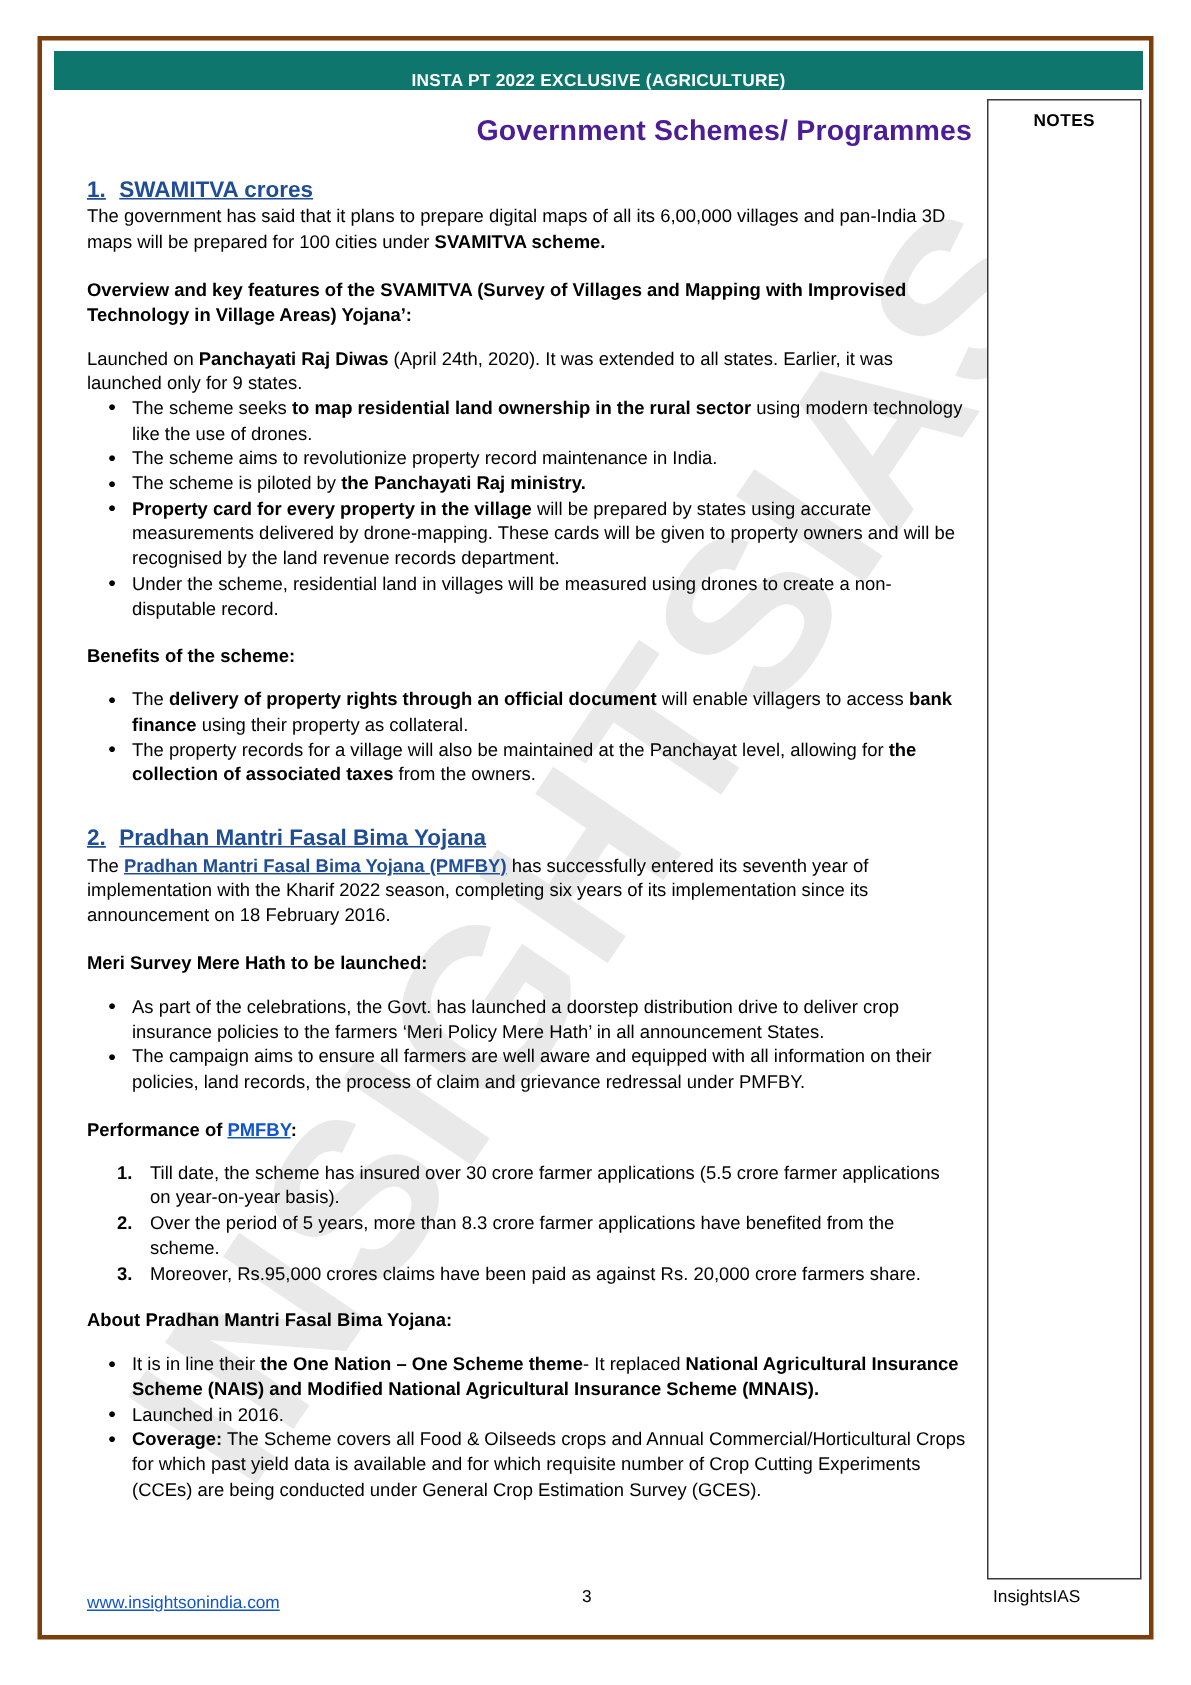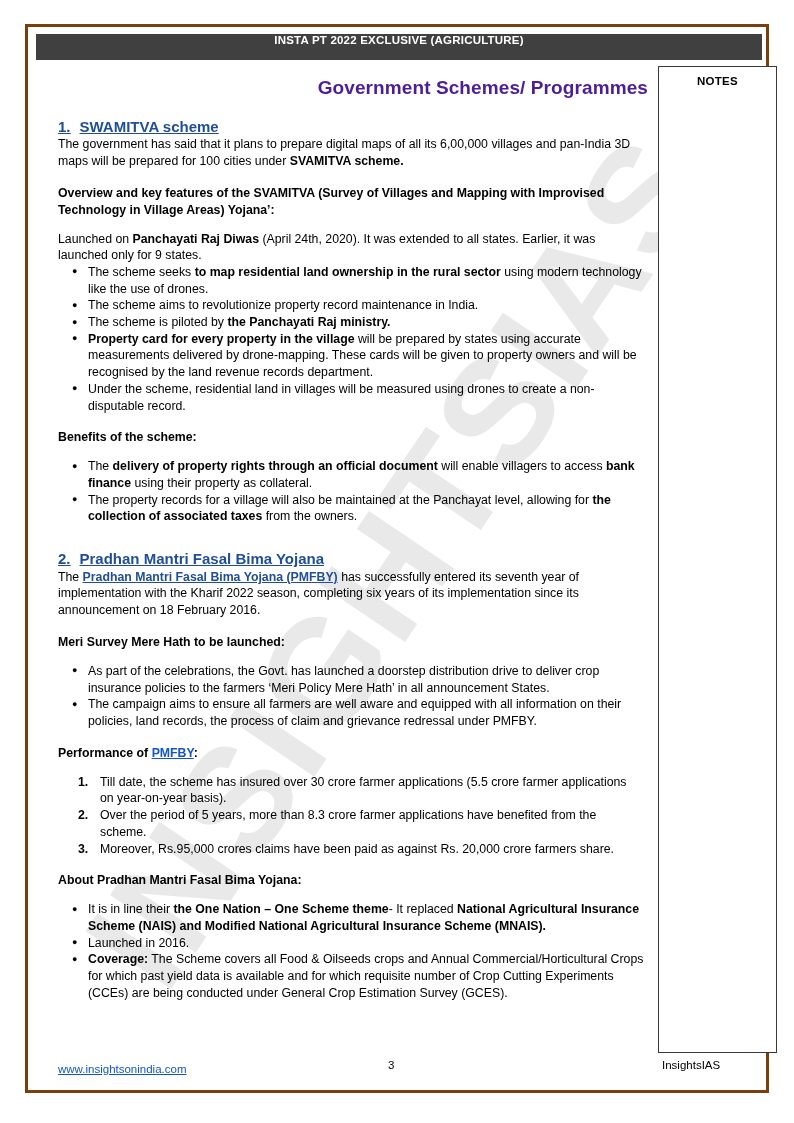--- a/index.html
+++ b/index.html
@@ -61,37 +61,37 @@
     white-space: nowrap;
   }
 
   
   #header-band {
     position: absolute;
     left: 36px;
     top: 34px;
     width: 726px;
     height: 26px;
-    background: #404040;
+    background: #0f766e;
     color: #ffffff;
     font-size: 11.5px;
     font-weight: bold;
     letter-spacing: 0.2px;
     display: flex;
-    align-items: flex-start;
+    align-items: flex-end;
     justify-content: center;
     z-index: 3;
   }
 
   
   #notes-box {
     position: absolute;
     left: 658px;
     top: 66px;
-    width: 119px;
+    width: 103px;
     height: 987px;
     border: 1.5px solid #3a3a3a;
     background: #ffffff;
     box-sizing: border-box;
     z-index: 3;
   }
   #notes-box .notes-label {
     display: block;
     text-align: center;
     font-size: 11.5px;
@@ -244,21 +244,21 @@
   <div id="notes-box">
     <span class="notes-label">NOTES</span>
   </div>
 
   <div id="content">
 
     <div class="doc-title">Government Schemes/ Programmes</div>
 
     <div class="sec-heading">
       <span class="sec-num">1.</span>
-      <span>SWAMITVA scheme</span>
+      <span>SWAMITVA crores</span>
     </div>
 
     <p class="para">
       <span>The government has said that it plans to prepare digital maps of all its 6,00,000 villages and pan-India 3D maps will be prepared for 100 cities under </span><b>SVAMITVA scheme.</b>
     </p>
 
     <p class="subhead">Overview and key features of the SVAMITVA (Survey of Villages and Mapping with Improvised Technology in Village Areas) Yojana’:</p>
 
     <p class="para">
       <span>Launched on </span><b>Panchayati Raj Diwas</b><span> (April 24th, 2020). It was extended to all states. Earlier, it was launched only for 9 states.</span>

